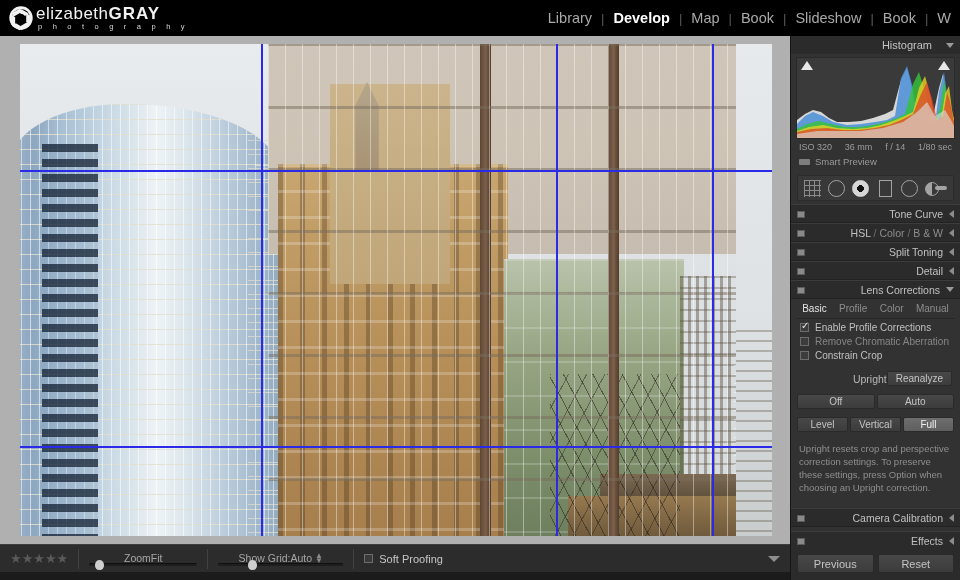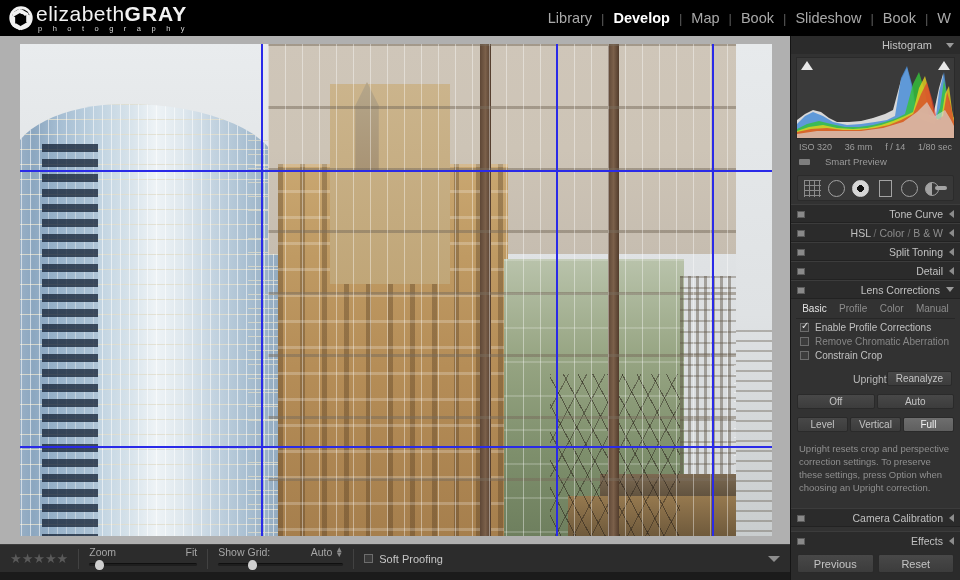--- a/index.html
+++ b/index.html
@@ -12,21 +12,21 @@
   #app { position: relative; width: 960px; height: 580px; background: #1b1b1b; }
 
   
   .topbar {
     position: absolute; left: 0; top: 0; width: 960px; height: 36px;
     background: #000; display: flex; align-items: center;
   }
   .logo-wrap { display: flex; align-items: center; padding-left: 8px; }
   .logo-icon { width: 26px; height: 26px; flex: 0 0 26px; margin-right: 2px; }
   .logo-text { line-height: 1; }
-  .logo-l1 { font-size: 21px; color: #f2f2f2; letter-spacing: .5px; }
+  .logo-l1 { font-size: 17px; color: #f2f2f2; letter-spacing: .5px; }
   .logo-l1 b { font-weight: bold; letter-spacing: 1px; }
   .logo-l1 span.thin { font-weight: 300; }
   .logo-l2 {
     font-size: 7.5px; color: #d8d8d8; letter-spacing: 4.2px;
     margin-top: 1px; padding-left: 2px;
   }
   .topnav {
     margin-left: auto; display: flex; align-items: center;
     padding-right: 0px; font-size: 14.5px; color: #a9a9a9; gap: 0;
   }
@@ -196,22 +196,22 @@
   .toolbar {
     position: absolute; left: 0; top: 544px; width: 790px; height: 28px;
     background: #2c2c2c; border-top: 1px solid #3d3d3d;
     display: flex; align-items: center; color: #9a9a9a; font-size: 11px;
   }
   .tb-sec { display: flex; align-items: center; height: 100%; padding: 0 10px; }
   .tb-divider { width: 1px; height: 20px; background: #424242; }
   .stars { display: flex; gap: 3px; font-size: 13px; color: #5a5a5a; padding-left: 10px; }
   .slider-group { position: relative; width: 108px; height: 26px; }
   .slider-label-row {
-    display: flex; justify-content: space-between; font-size: 10.5px;
-    color: #a6a6a6; line-height: 11px; padding-top: 1px;
+    display: flex; justify-content: center; font-size: 10.5px;
+    color: #a6a6a6; line-height: 11px; padding-top: 7px;
   }
   .slider-track {
     position: absolute; left: 0; bottom: 6px; width: 100%; height: 3px;
     background: #1e1e1e; border-radius: 2px; border-top: 1px solid #101010;
   }
   .slider-knob {
     position: absolute; bottom: 2px; width: 9px; height: 10px;
     background: #cfcfcf; border-radius: 50% 50% 45% 45%;
   }
   .stepper { font-size: 8px; color: #8a8a8a; line-height: 5px; margin-left: 3px; }
@@ -247,21 +247,21 @@
   .clip-tri {
     position: absolute; top: 3px; width: 0; height: 0;
     border-left: 6px solid transparent; border-right: 6px solid transparent;
     border-bottom: 9px solid #e8e8e8;
   }
   .meta-row {
     display: flex; justify-content: space-between; padding: 3px 8px 0 8px;
     font-size: 9px; color: #9d9d9d;
   }
   .smart-row {
-    display: flex; align-items: center; gap: 15px; padding: 4px 8px 5px 8px;
+    display: flex; align-items: center; gap: 5px; padding: 4px 8px 5px 8px;
     font-size: 9.5px; color: #999;
   }
   .smart-chip { width: 11px; height: 6px; background: #7e7e7e; border-radius: 1px; }
 
   .toolstrip {
     display: flex; align-items: center; justify-content: space-between;
     height: 26px; margin: 3px 6px; padding: 0 6px;
     background: #383838; border: 1px solid #2b2b2b; border-radius: 2px;
   }
   .tool { width: 17px; height: 17px; position: relative; }

